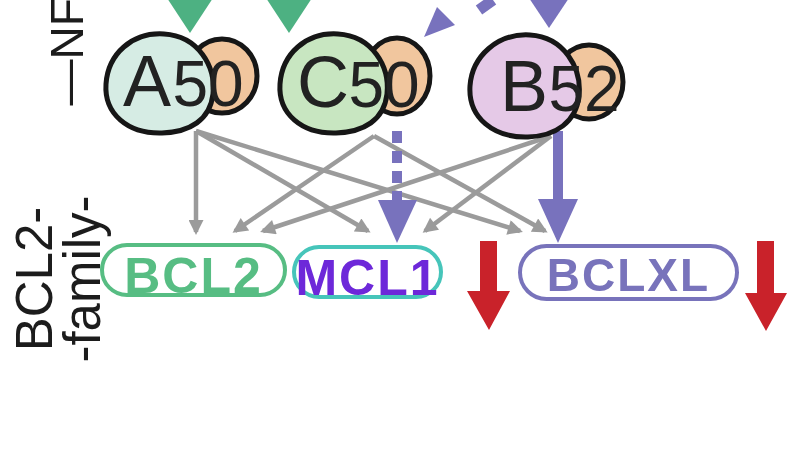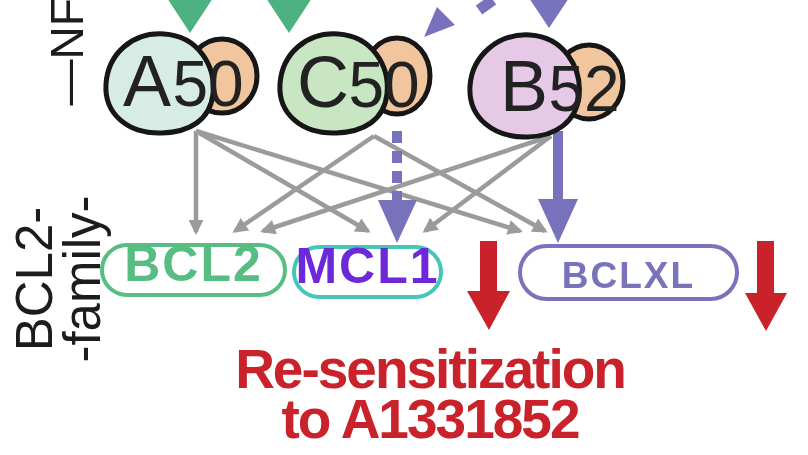--- a/index.html
+++ b/index.html
@@ -1,28 +1,28 @@
 <!DOCTYPE html>
 <html><head>
 <meta charset="utf-8">
 <style>
   html,body{margin:0;padding:0;background:#fff;}
   .fig{position:relative;width:808px;height:455px;background:#ffffff;overflow:hidden;
        font-family:"Liberation Sans",sans-serif;}
   .layer{position:absolute;left:0;top:0;}
   .complex{position:absolute;width:170px;height:125px;}
   .complex text{font-family:"Liberation Sans",sans-serif;fill:#222222;}
-  .pill{position:absolute;display:flex;align-items:flex-end;justify-content:center;
+  .pill{position:absolute;display:flex;align-items:flex-start;justify-content:center;
         background:#ffffff;font-weight:bold;letter-spacing:2px;}
   .pill-bcl2 {left:100px;top:243px;width:179px;height:46px;border:4px solid #57bd83;
               border-radius:28px;color:#57bd83;font-size:50px;}
   .pill-mcl1 {left:292px;top:245px;width:143px;height:46px;border:4px solid #46c5ba;
               border-radius:28px;color:#6d28d9;font-size:50px;}
   .pill-bclxl{left:518px;top:244px;width:213px;height:49px;border:4px solid #7873bb;
-              border-radius:30px;color:#7873bb;font-size:37px;}
+              border-radius:30px;color:#7873bb;font-size:46px;}
   .rot{position:absolute;transform:rotate(-90deg);color:#1c1c1c;white-space:nowrap;}
   .nf-label{left:6px;top:22px;width:121px;height:46px;font-size:46px;line-height:46px;}
   .family-label{left:-38px;top:231px;width:193px;height:96px;font-size:51px;line-height:48px;
                 text-align:center;}
   .caption{position:absolute;left:180px;top:344px;width:500px;text-align:center;
            color:#c9222a;font-weight:bold;font-size:55px;line-height:50px;letter-spacing:-2px;}
 </style>
 </head>
 <body>
 
@@ -96,18 +96,14 @@
   <div class="pill pill-bclxl">
     <span>BCLXL</span>
   </div>
 
   <div class="rot nf-label">—NF-</div>
   <div class="rot family-label">
     <div>BCL2-</div>
     <div>-family-</div>
   </div>
 
-  <div class="caption">
-    <div>Re-sensitization</div>
-    <div>to A1331852</div>
-  </div>
 
 </div>
 
 </body></html>

